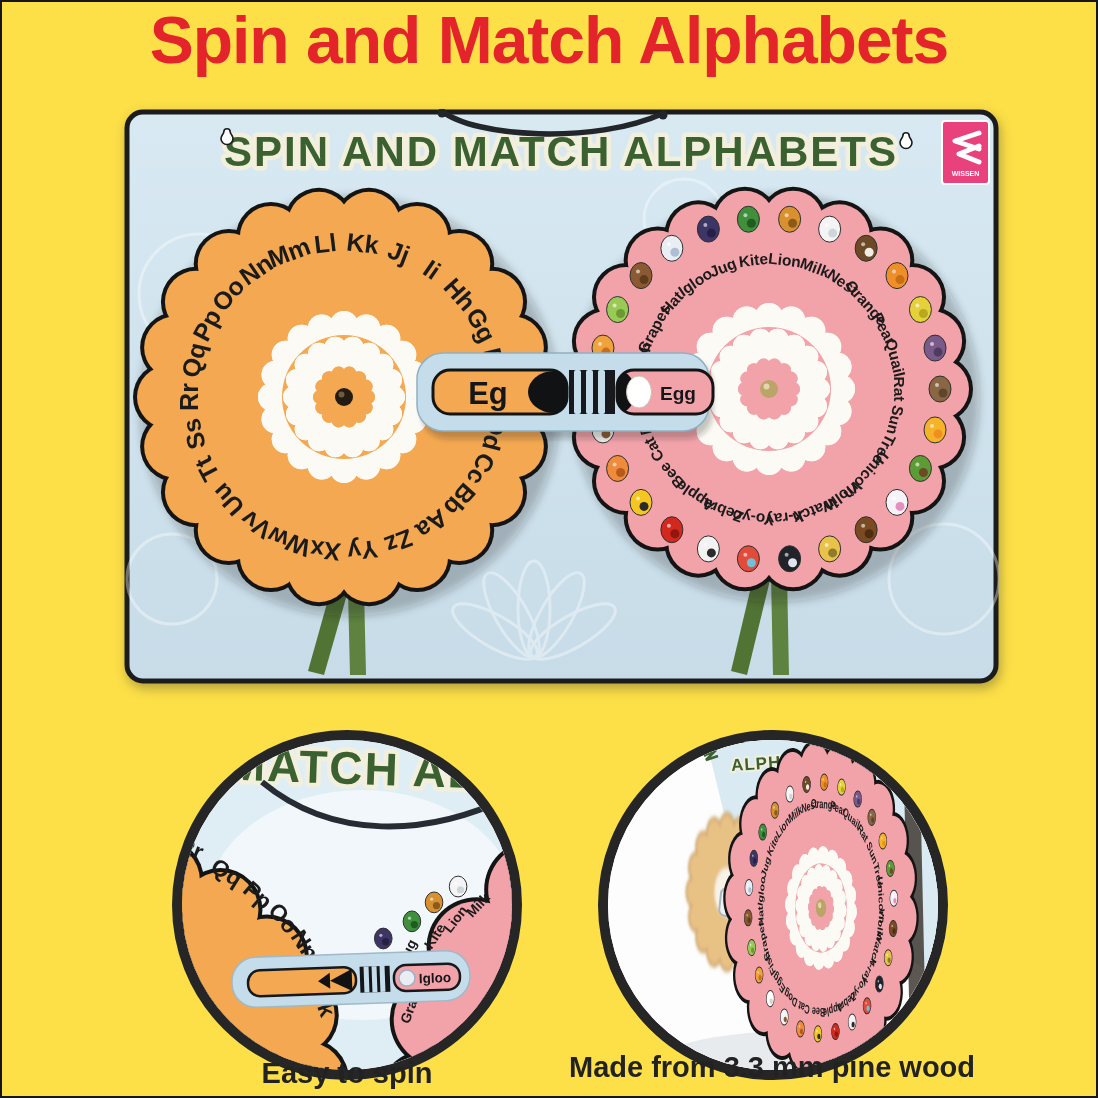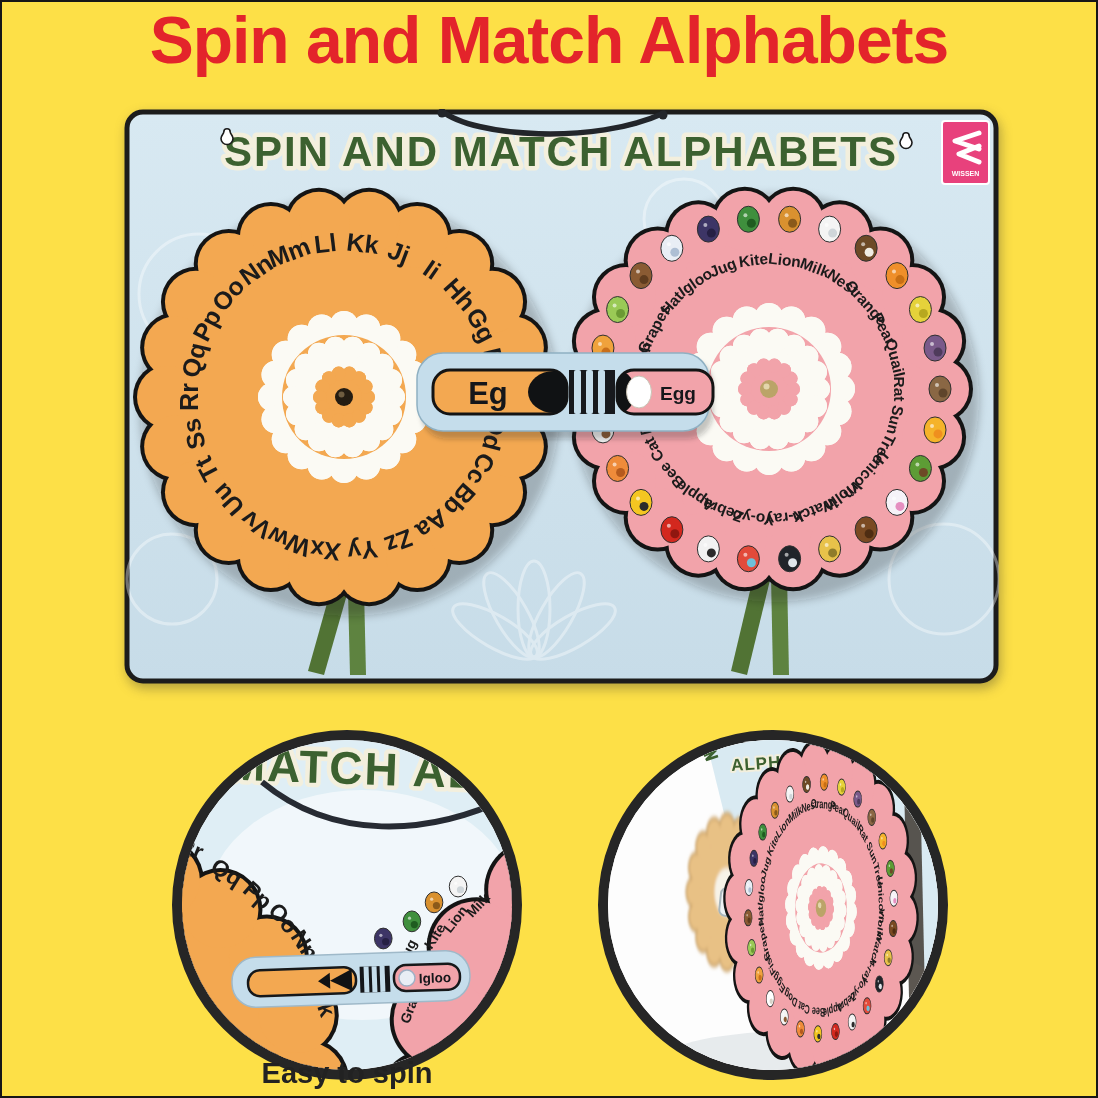--- a/index.html
+++ b/index.html
@@ -1219,13 +1219,14 @@
         </g>
       <defs>
         <filter id="i2blur" x="-30%" y="-30%" width="160%" height="160%">
             <feGaussianBlur stdDeviation="2.2"></feGaussianBlur>
           </filter>
       </defs>
     </svg>
   </div>
 
   <div class="caption caption-left">Easy to spin</div>
+  <div class="caption caption-right">Made from 3.3 mm pine wood</div>
 </div>
 
 </body></html>

